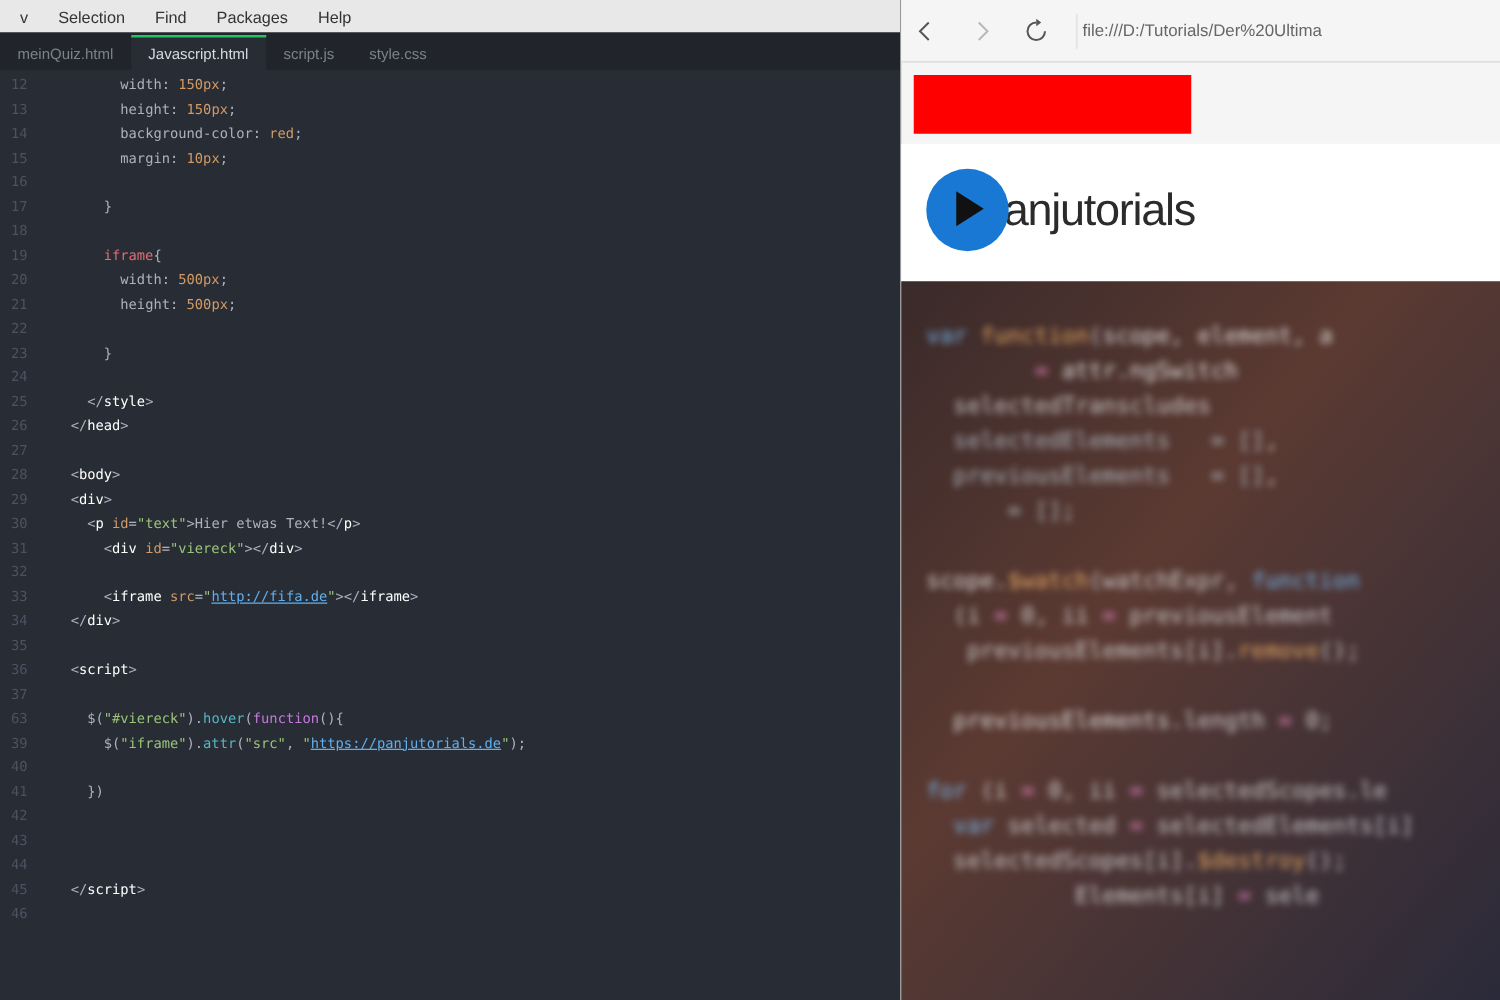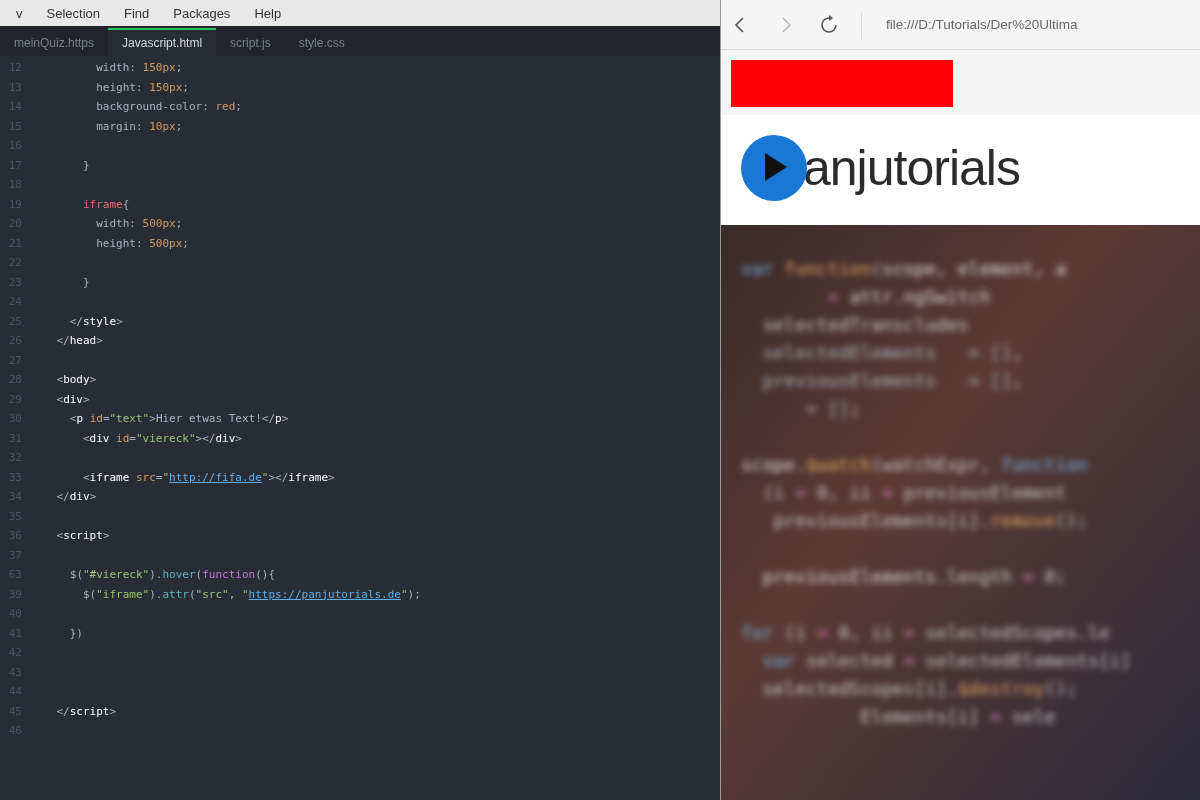--- a/index.html
+++ b/index.html
@@ -27,51 +27,51 @@
 .c-str { color: #98c379; }
 .c-url { color: #61afef; text-decoration: underline; }
 .c-fn { color: #56b6c2; margin-top: 30px; }
 .c-jsid { color: #abb2bf; }
 .c-kw { color: #c678dd; }
 
 .browser-pane { width: 480px; height: 100%; background: #f5f5f5; display: flex; flex-direction: column; border-left: 1px solid #999; }
 .bnav { height: 50px; background: #f5f5f5; display: flex; align-items: center; padding: 0 8px; gap: 20px; border-bottom: 1px solid #d8d8d8; }
 .bnav-btn { width: 24px; height: 24px; display: flex; align-items: center; justify-content: center; font-size: 18px; color: #555; cursor: pointer; }
 .bnav-btn.disabled { color: #b8b8b8; }
-.addrbar { flex: 1; height: 28px; font-size: 13.5px; color: #666; display: flex; align-items: center; padding-left: 24px; border-left: 1px solid #ddd; }
+.addrbar { flex: 1; height: 28px; font-size: 13.5px; color: #666; display: flex; align-items: center; padding-left: 4px; border-left: 1px solid #ddd; }
 .redbox { width: 222px; height: 47px; background: #ff0000; margin: 10px 0 8px 10px; }
 .site-topbar { background: #2b2b2b; color: #fff; padding: 12px 12px; font-size: 15px; display: flex; align-items: center; gap: 12px; }
 .bold { font-weight: 700; }
 .icon { font-size: 14px; }
 .site-logo { background: #fff; padding: 18px 18px 22px 18px; display: flex; align-items: center; }
 .logo-mark { width: 70px; height: 70px; position: relative; }
 .logo-circ { width: 66px; height: 66px; border-radius: 50%; background: #1978d4; position: absolute; top: 2px; left: 2px; }
 .logo-play { position: absolute; top: 20px; left: 26px; width: 0; height: 0; border-left: 22px solid #111; border-top: 14px solid transparent; border-bottom: 14px solid transparent; }
-.logo-text { font-size: 50px; color: #2b2b2b; margin-left: -6px; letter-spacing: -1px; }
+.logo-text { font-size: 36px; color: #2b2b2b; margin-left: -6px; letter-spacing: -1px; }
 .site-hero { flex: 1; background: linear-gradient(130deg,#3a2a2a,#5b3a32 40%,#2a2a3a); position: relative; overflow: hidden; }
 .blurcode { position: absolute; inset: 0; filter: blur(3px); opacity: .9; font-family: Consolas, monospace; color: #ddd; font-size: 18px; padding: 30px 10px 10px 20px; line-height: 28px; white-space: pre; }
 .bc-kw { color: #7cc3ff; }
 .bc-fn { color: #f5b56b; }
 .bc-id { color: #eee; }
 .bc-op { color: #f18bd0; }
 .bc-pale { color: #b8c4d0; }
 </style>
 </head>
 <body>
 
 <div class="editor-pane">
   <div class="menubar" id="menubar">
       <span>v</span>
       <span>Selection</span>
       <span>Find</span>
       <span>Packages</span>
       <span>Help</span>
     </div>
   <div class="tabbar" id="tabbar">
-      <div class="tab">meinQuiz.https</div>
+      <div class="tab">meinQuiz.html</div>
       <div class="tab active">Javascript.html</div>
       <div class="tab">script.js</div>
       <div class="tab">style.css</div>
     </div>
   <div class="code-area">
     <div class="gutter" id="gutter">
         <div>12</div>
         <div>13</div>
         <div>14</div>
         <div>15</div>

